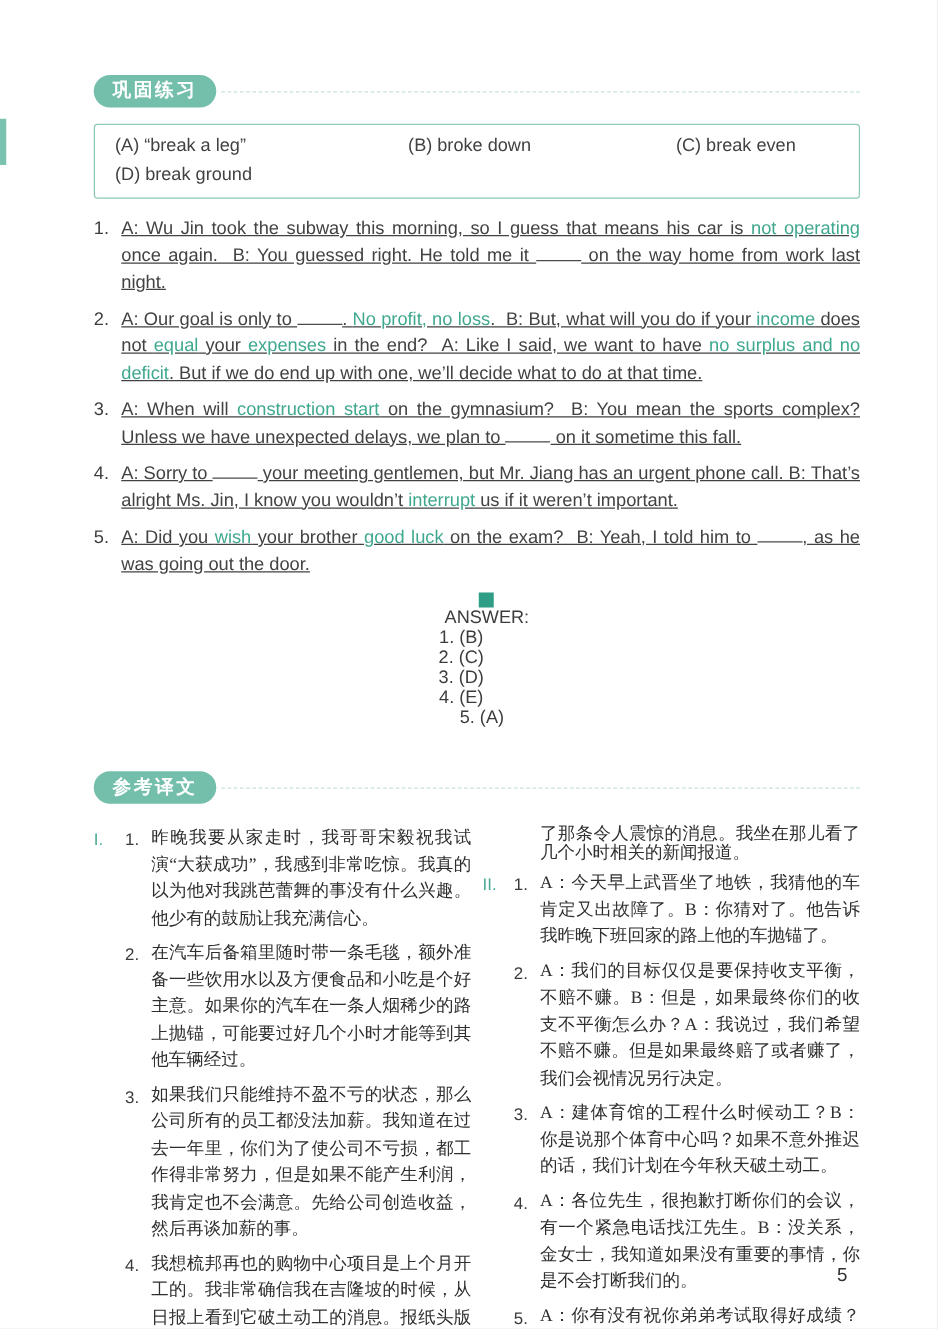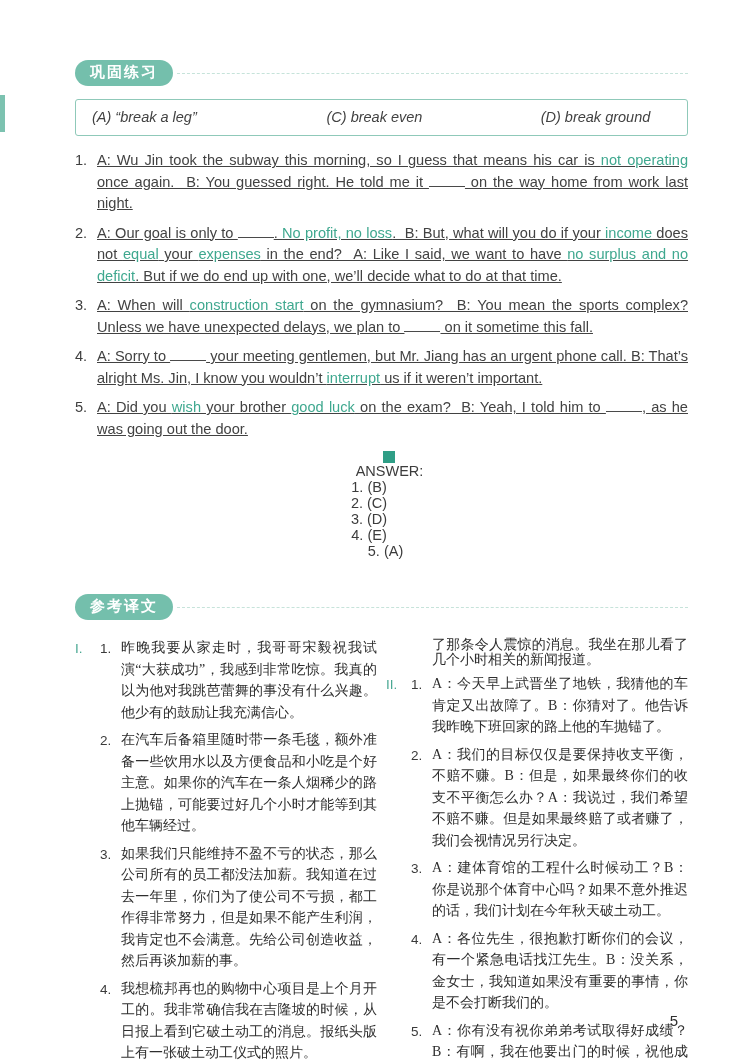--- a/index.html
+++ b/index.html
@@ -31,21 +31,21 @@
   .dotted-rule{flex:1;border-top:1px dashed #c6e3da;margin-left:4px;height:0;}
 
   
   .options-box{
     margin-top:13px;
     border:1.5px solid #8fc9b9;border-radius:3px;
     padding:7px 16px 8px 16px;
     display:grid;grid-template-columns:40.5% 37% 22.5%;
     row-gap:3px;font-size:14.5px;line-height:20px;color:#424242;
   }
-  .option{white-space:nowrap;font-style:italic;}
+  .option{white-space:nowrap;}
   .opt-label{margin-right:4px;}
 
   
   .questions{margin-top:14px;}
   .q{position:relative;padding-left:22px;margin-bottom:8px;}
   .q-num{position:absolute;left:0;top:0;font-size:14.6px;line-height:21.5px;}
   .q-text{
     margin:0;font-size:14.6px;line-height:21.5px;
     text-align:justify;color:#424242;text-decoration:underline;
   }
@@ -108,20 +108,21 @@
   <div class="content">
 
     <section>
       <div class="badge-row">
         <div class="badge">巩固练习</div>
         <div class="dotted-rule"></div>
       </div>
 
       <div class="options-box">
         <div class="option"><span class="opt-label">(A)</span><span>“break a leg”</span></div>
+        <div class="option"><span class="opt-label">(B)</span><span>broke down</span></div>
         <div class="option"><span class="opt-label">(C)</span><span>break even</span></div>
         <div class="option"><span class="opt-label">(D)</span><span>break ground</span></div>
       </div>
 
       <div class="questions">
         <div class="q">
           <span class="q-num">1.</span>
           <p class="q-text"><span>A: Wu Jin took the subway this morning, so I guess that means his car is </span><span class="hl">not operating</span><span> once again. &nbsp;B: You guessed right. He told me it </span><span class="blank"></span><span> on the way home from work last night.</span></p>
         </div>
         <div class="q">

